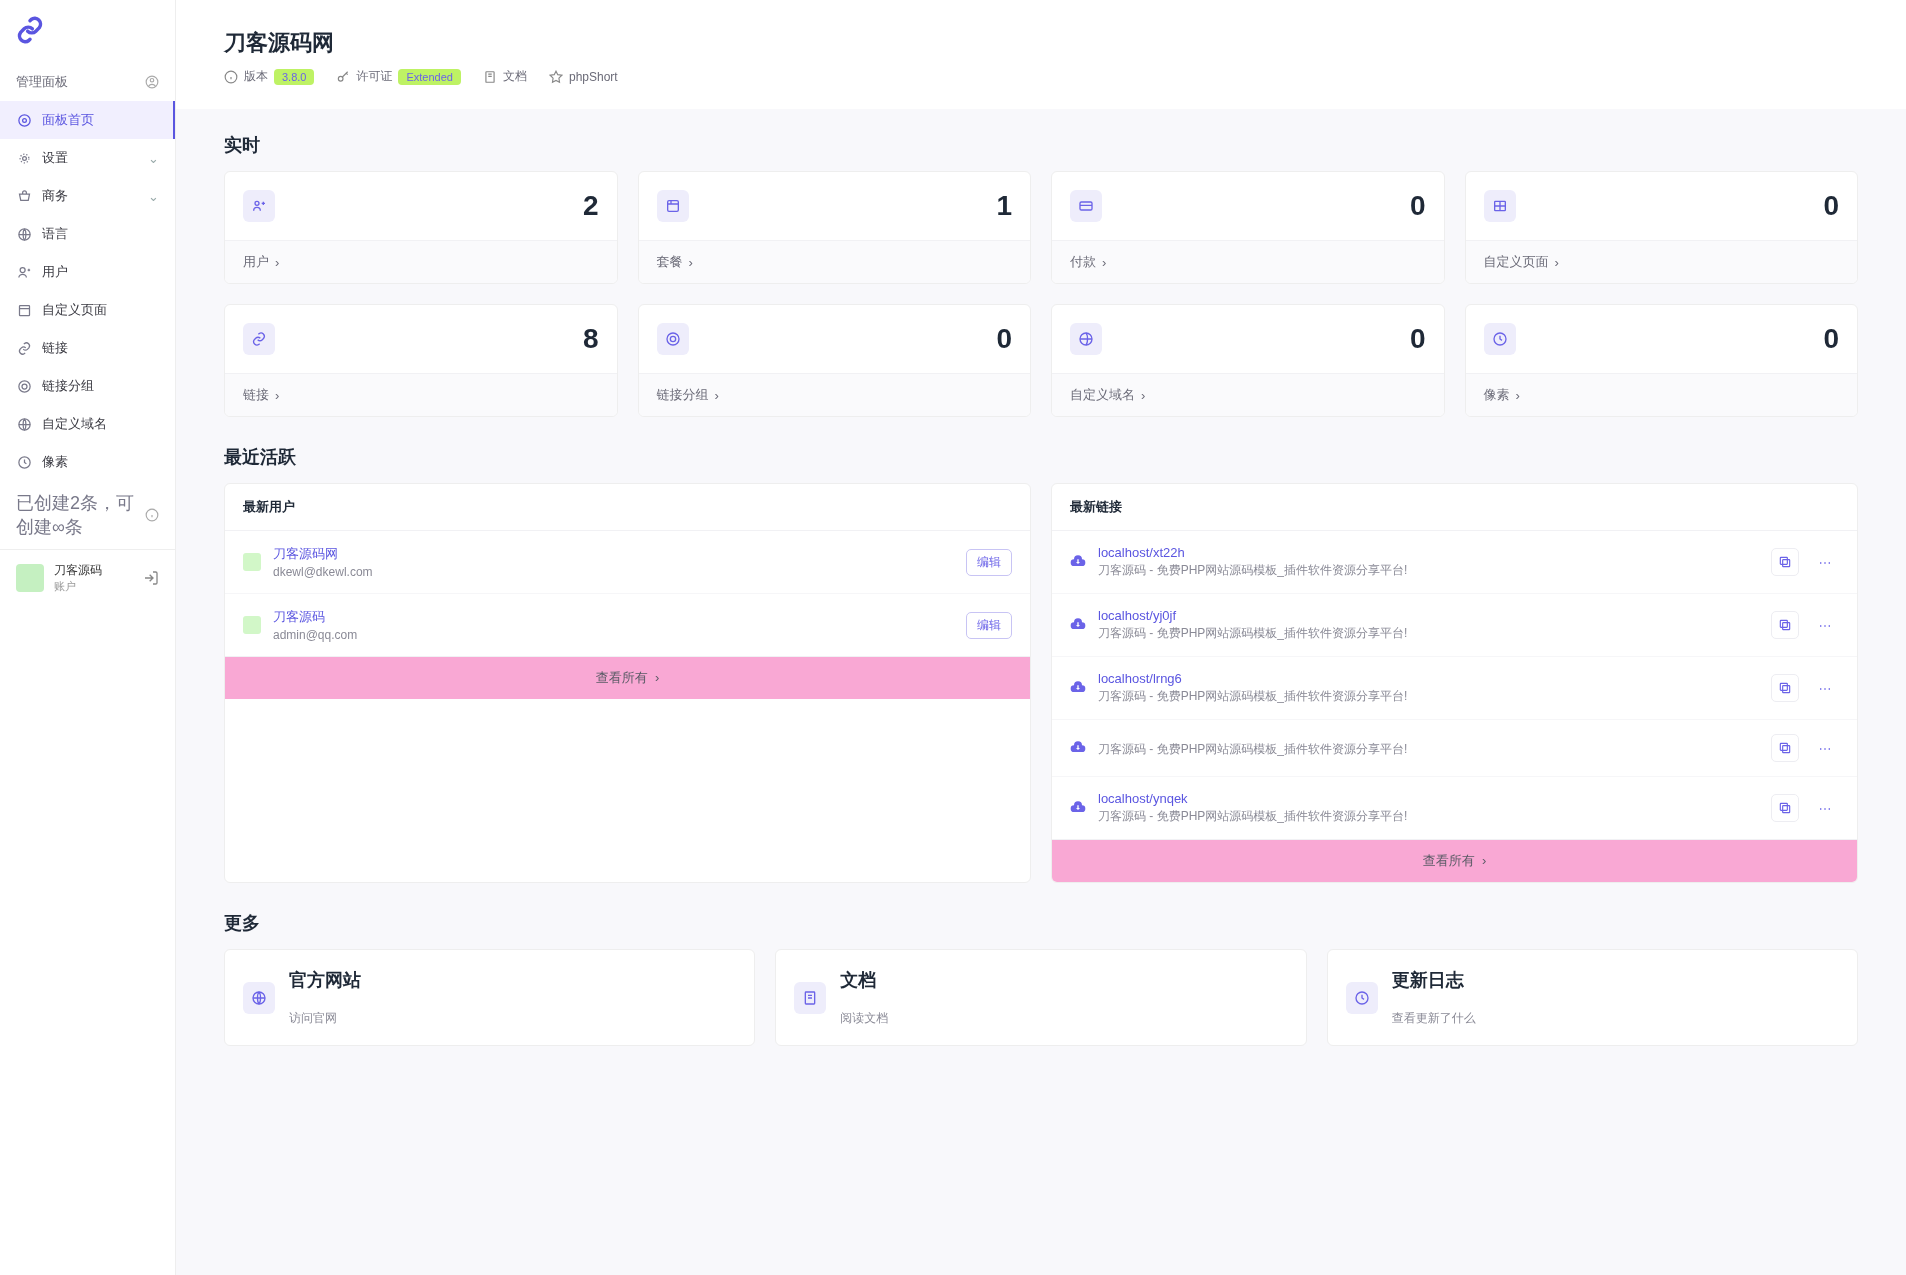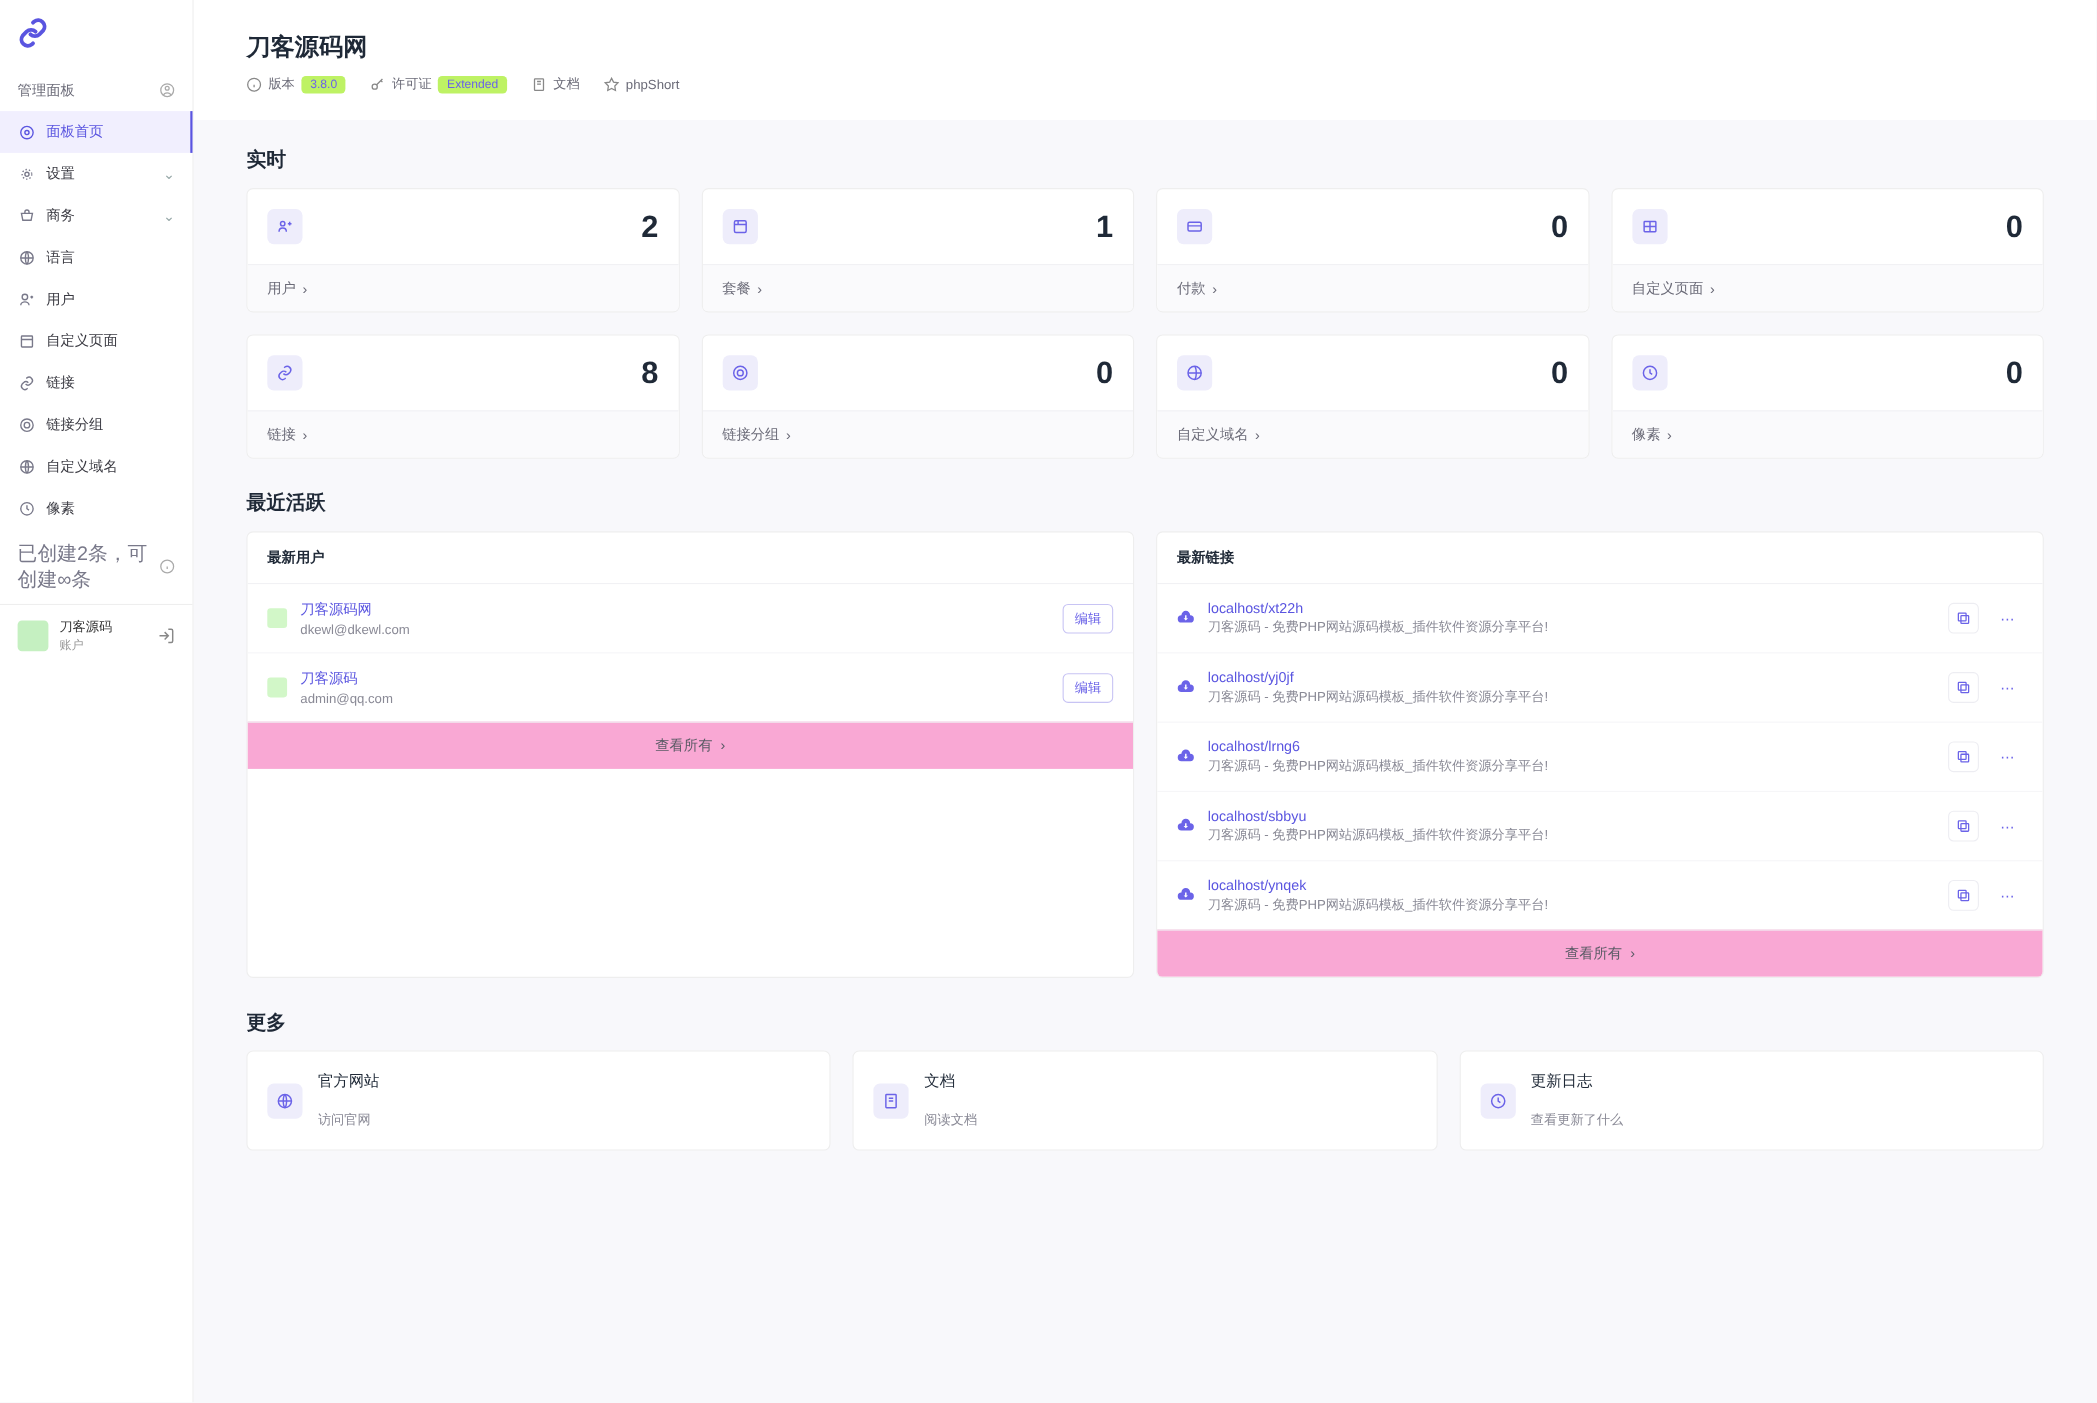--- a/index.html
+++ b/index.html
@@ -38,21 +38,21 @@
 .list-row:last-of-type{border-bottom:none}
 .avatar-sm{width:18px;height:18px;border-radius:3px;background:#d2f7c8;flex:0 0 18px}
 .row-main{flex:1;min-width:0}
 .row-title{color:#5a55e0;font-size:13px}
 .row-sub{color:#8a8a96;font-size:12px;margin-top:2px;white-space:nowrap;overflow:hidden;text-overflow:ellipsis}
 .btn-outline{border:1px solid #c8c4f4;color:#6b63e8;background:#fff;border-radius:5px;padding:4px 10px;font-size:12px;cursor:pointer}
 .icon-btn{width:28px;height:28px;border:1px solid #ededf2;border-radius:5px;display:inline-flex;align-items:center;justify-content:center;color:#6b63e8;cursor:pointer;background:#fff}
 .view-all{background:#f9a8d4;border-top:1px solid #f1f1f4;padding:12px;text-align:center;color:#5b5b66;font-size:13px;cursor:pointer}
 .more-cards{display:grid;grid-template-columns:repeat(3,1fr);gap:20px}
 .mcard{background:#fff;border:1px solid #eee;border-radius:6px;padding:18px;display:flex;gap:14px;align-items:center;cursor:pointer}
-.mcard .hd{font-size:14px;font-weight:400}
+.mcard .hd{font-size:18px;font-weight:700}
 .mcard .sub{font-size:12px;color:#8a8a96;margin-top:18px}
 svg{display:block}
 .dl-icon{color:#6b63e8;flex:0 0 16px}
 </style>
 </head>
 <body>
 
 <div class="sidebar">
   <div class="logo">
     <span class="logo-mark">
@@ -449,21 +449,20 @@
                 </span>
                 <span class="icon-btn" style="border:none">⋯</span>
               </div>
               <div class="list-row">
                 <span class="dl-icon">
                   <svg width="16" height="16" viewBox="0 0 24 24" fill="currentColor">
                     <path d="M12 2a6 6 0 0 0-6 6 5 5 0 0 0 0 10h12a5 5 0 0 0 0-10 6 6 0 0 0-6-6zm-1 6h2v4h2l-3 3-3-3h2z"></path>
                   </svg>
                 </span>
                 <div class="row-main">
-                  <div class="row-title">localhost/sbbyu</div>
                   <div class="row-sub">刀客源码 - 免费PHP网站源码模板_插件软件资源分享平台!</div>
                 </div>
                 <span class="icon-btn">
                   <svg width="14" height="14" viewBox="0 0 24 24" fill="none" stroke="currentColor" stroke-width="2">
                     <rect x="8" y="8" width="12" height="12" rx="1"></rect>
                     <rect x="4" y="4" width="12" height="12" rx="1"></rect>
                   </svg>
                 </span>
                 <span class="icon-btn" style="border:none">⋯</span>
               </div>

